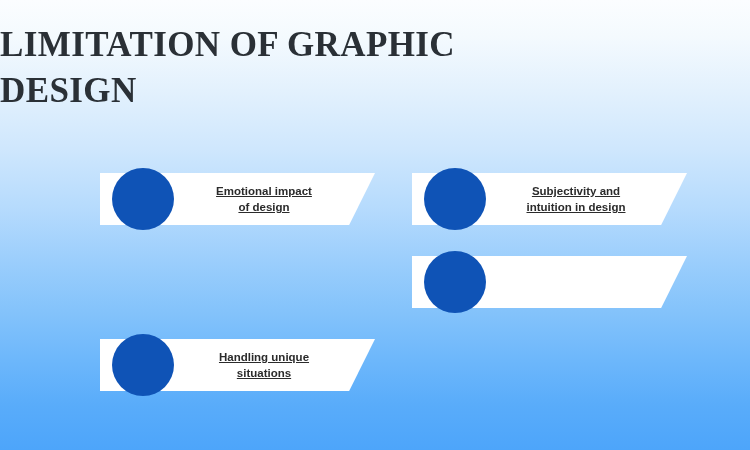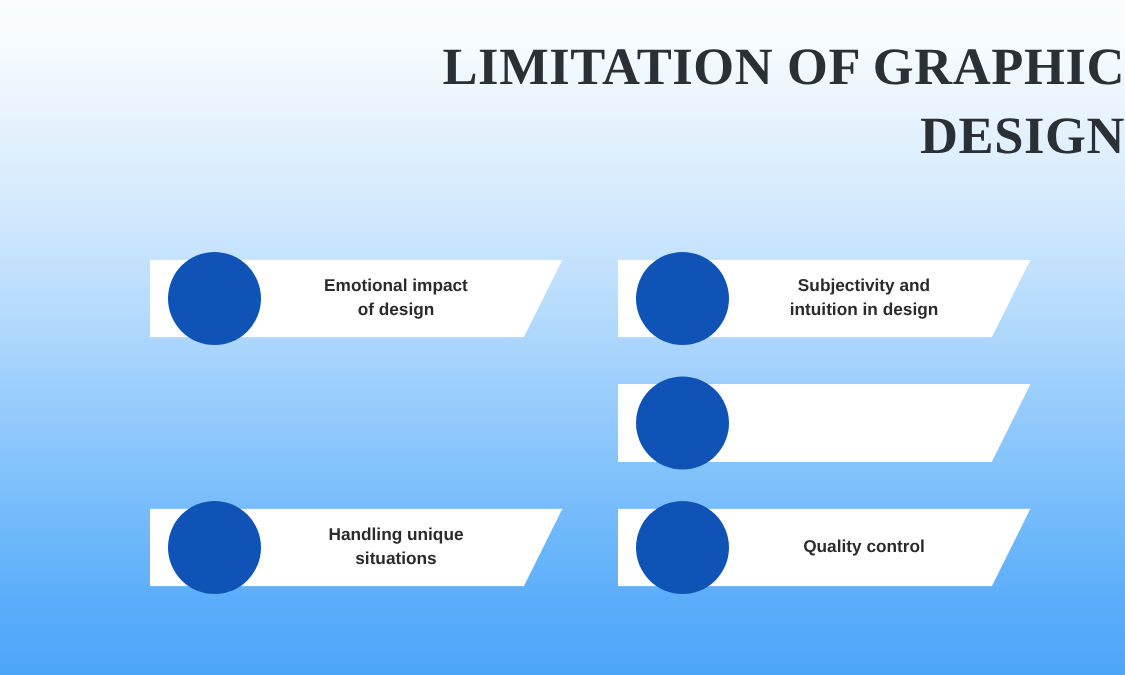--- a/index.html
+++ b/index.html
@@ -30,21 +30,21 @@
         #4da5fa 100%);
     overflow: hidden;
   }
 
   
   #title {
     position: absolute;
     left: 0;
     top: 22px;
     width: 750px;
-    text-align: right;
+    text-align: left;
     font-family: "Liberation Serif", serif;
     font-weight: bold;
     font-size: 35px;
     line-height: 1.32;
     letter-spacing: 0.4px;
     color: #2a3036;
     white-space: pre-line;
   }
 
   
@@ -92,20 +92,21 @@
     display: flex;
     align-items: center;
     justify-content: center;
     text-align: center;
     font-family: "Liberation Sans", sans-serif;
     font-weight: bold;
     font-size: 11.5px;
     line-height: 1.42;
     color: #2b2b2b;
     white-space: pre-line;
+    text-decoration: underline;
   }
 
   
   .col-left  { left: 100px; }
   .col-right { left: 412px; }
   .row-1 { top: 173px; }
   .row-2 { top: 256px; }
   .row-3 { top: 339px; }
 </style>
 </head>
@@ -138,20 +139,15 @@
       <div class="card-circle"></div>
     </div>
 
     <div class="card col-left row-3">
       <div class="card-banner"></div>
       <div class="card-circle"></div>
       <div class="card-label">Handling unique
 situations</div>
     </div>
 
-    <div class="card col-right row-3">
-      <div class="card-banner"></div>
-      <div class="card-circle"></div>
-      <div class="card-label">Quality control</div>
-    </div>
 
   </div>
 </div>
 
 </body></html>

